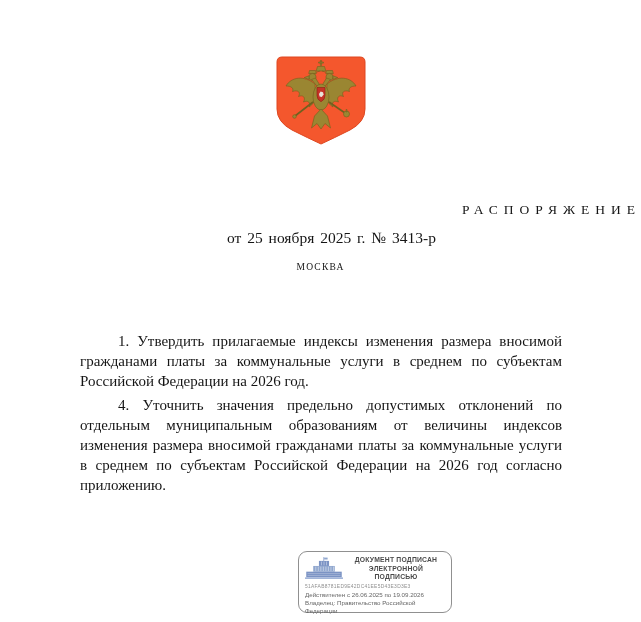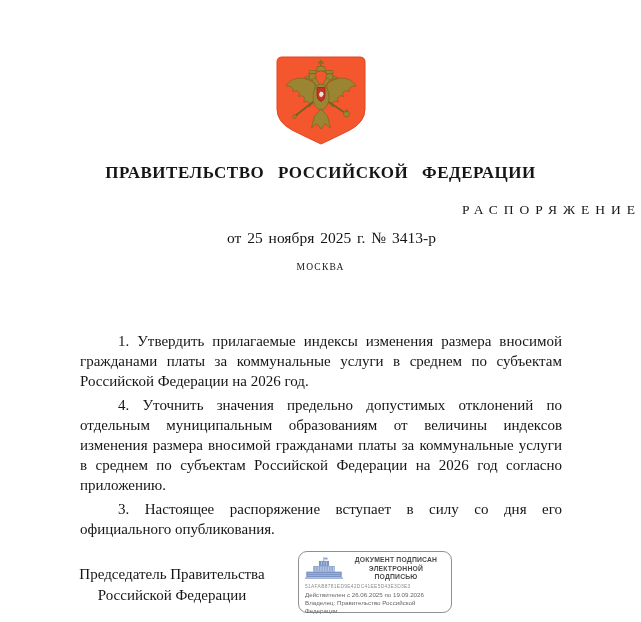--- a/index.html
+++ b/index.html
@@ -92,35 +92,29 @@
         <path d="M55 48 L71 59" fill="none" stroke-width="1.6"></path>
         <circle cx="72.5" cy="60" r="3"></circle>
         <rect x="72.1" y="55.5" width="0.9" height="2.4"></rect>
       </g>
 
       <path d="M43 33.5 h8 v8 q0 4.2 -4 6.2 q-4 -2 -4 -6.2 z" fill="#C63226" stroke="#8A1F14" stroke-width="0.6"></path>
       <path d="M45 40 l1.6-2.4 2.4 0.6 0.6 2.4 -1.8 2.4 -2.2-0.6 z" fill="#E8E4DA" stroke="none"></path>
     </svg>
   </div>
 
-  <div class="org-title">ПРАВИТЕЛЬСТВО РОССИЙСКОЙ ФЕДЕРАЦИИ</div>
   <div class="doc-type">РАСПОРЯЖЕНИЕ</div>
   <div class="date-number">от 25 ноября 2025 г. № 3413-р</div>
   <div class="city">МОСКВА</div>
 
   <div class="body-text">
     <p>1. Утвердить прилагаемые индексы изменения размера вносимой гражданами платы за коммунальные услуги в среднем по субъектам Российской  Федерации на 2026 год.</p>
     <p>4. Уточнить значения предельно допустимых отклонений по отдельным муниципальным образованиям от величины индексов изменения размера вносимой гражданами платы за коммунальные услуги в среднем по субъектам Российской Федерации на 2026 год согласно приложению.</p>
-    <p>3. Настоящее распоряжение вступает в силу со дня его официального опубликования.</p>
   </div>
 
-  <div class="sig-title">
-    <span>Председатель Правительства</span><br>
-    <span>Российской Федерации</span>
-  </div>
 
   <div class="stamp">
     <div class="stamp-top">
       <svg class="stamp-building" viewBox="0 0 60 36" xmlns="http://www.w3.org/2000/svg" aria-hidden="true">
         <rect x="29.3" y="0" width="0.9" height="7" fill="#5F7BB4"></rect>
         <rect x="30.2" y="0.8" width="5.5" height="3" fill="#8FA6CE"></rect>
         <rect x="22" y="6" width="16" height="8" fill="#7B93C4"></rect>
         <g stroke="#ffffff" stroke-width="0.8" opacity="0.8">
           <line x1="26" y1="7" x2="26" y2="13"></line>
             <line x1="30" y1="7" x2="30" y2="13"></line>

